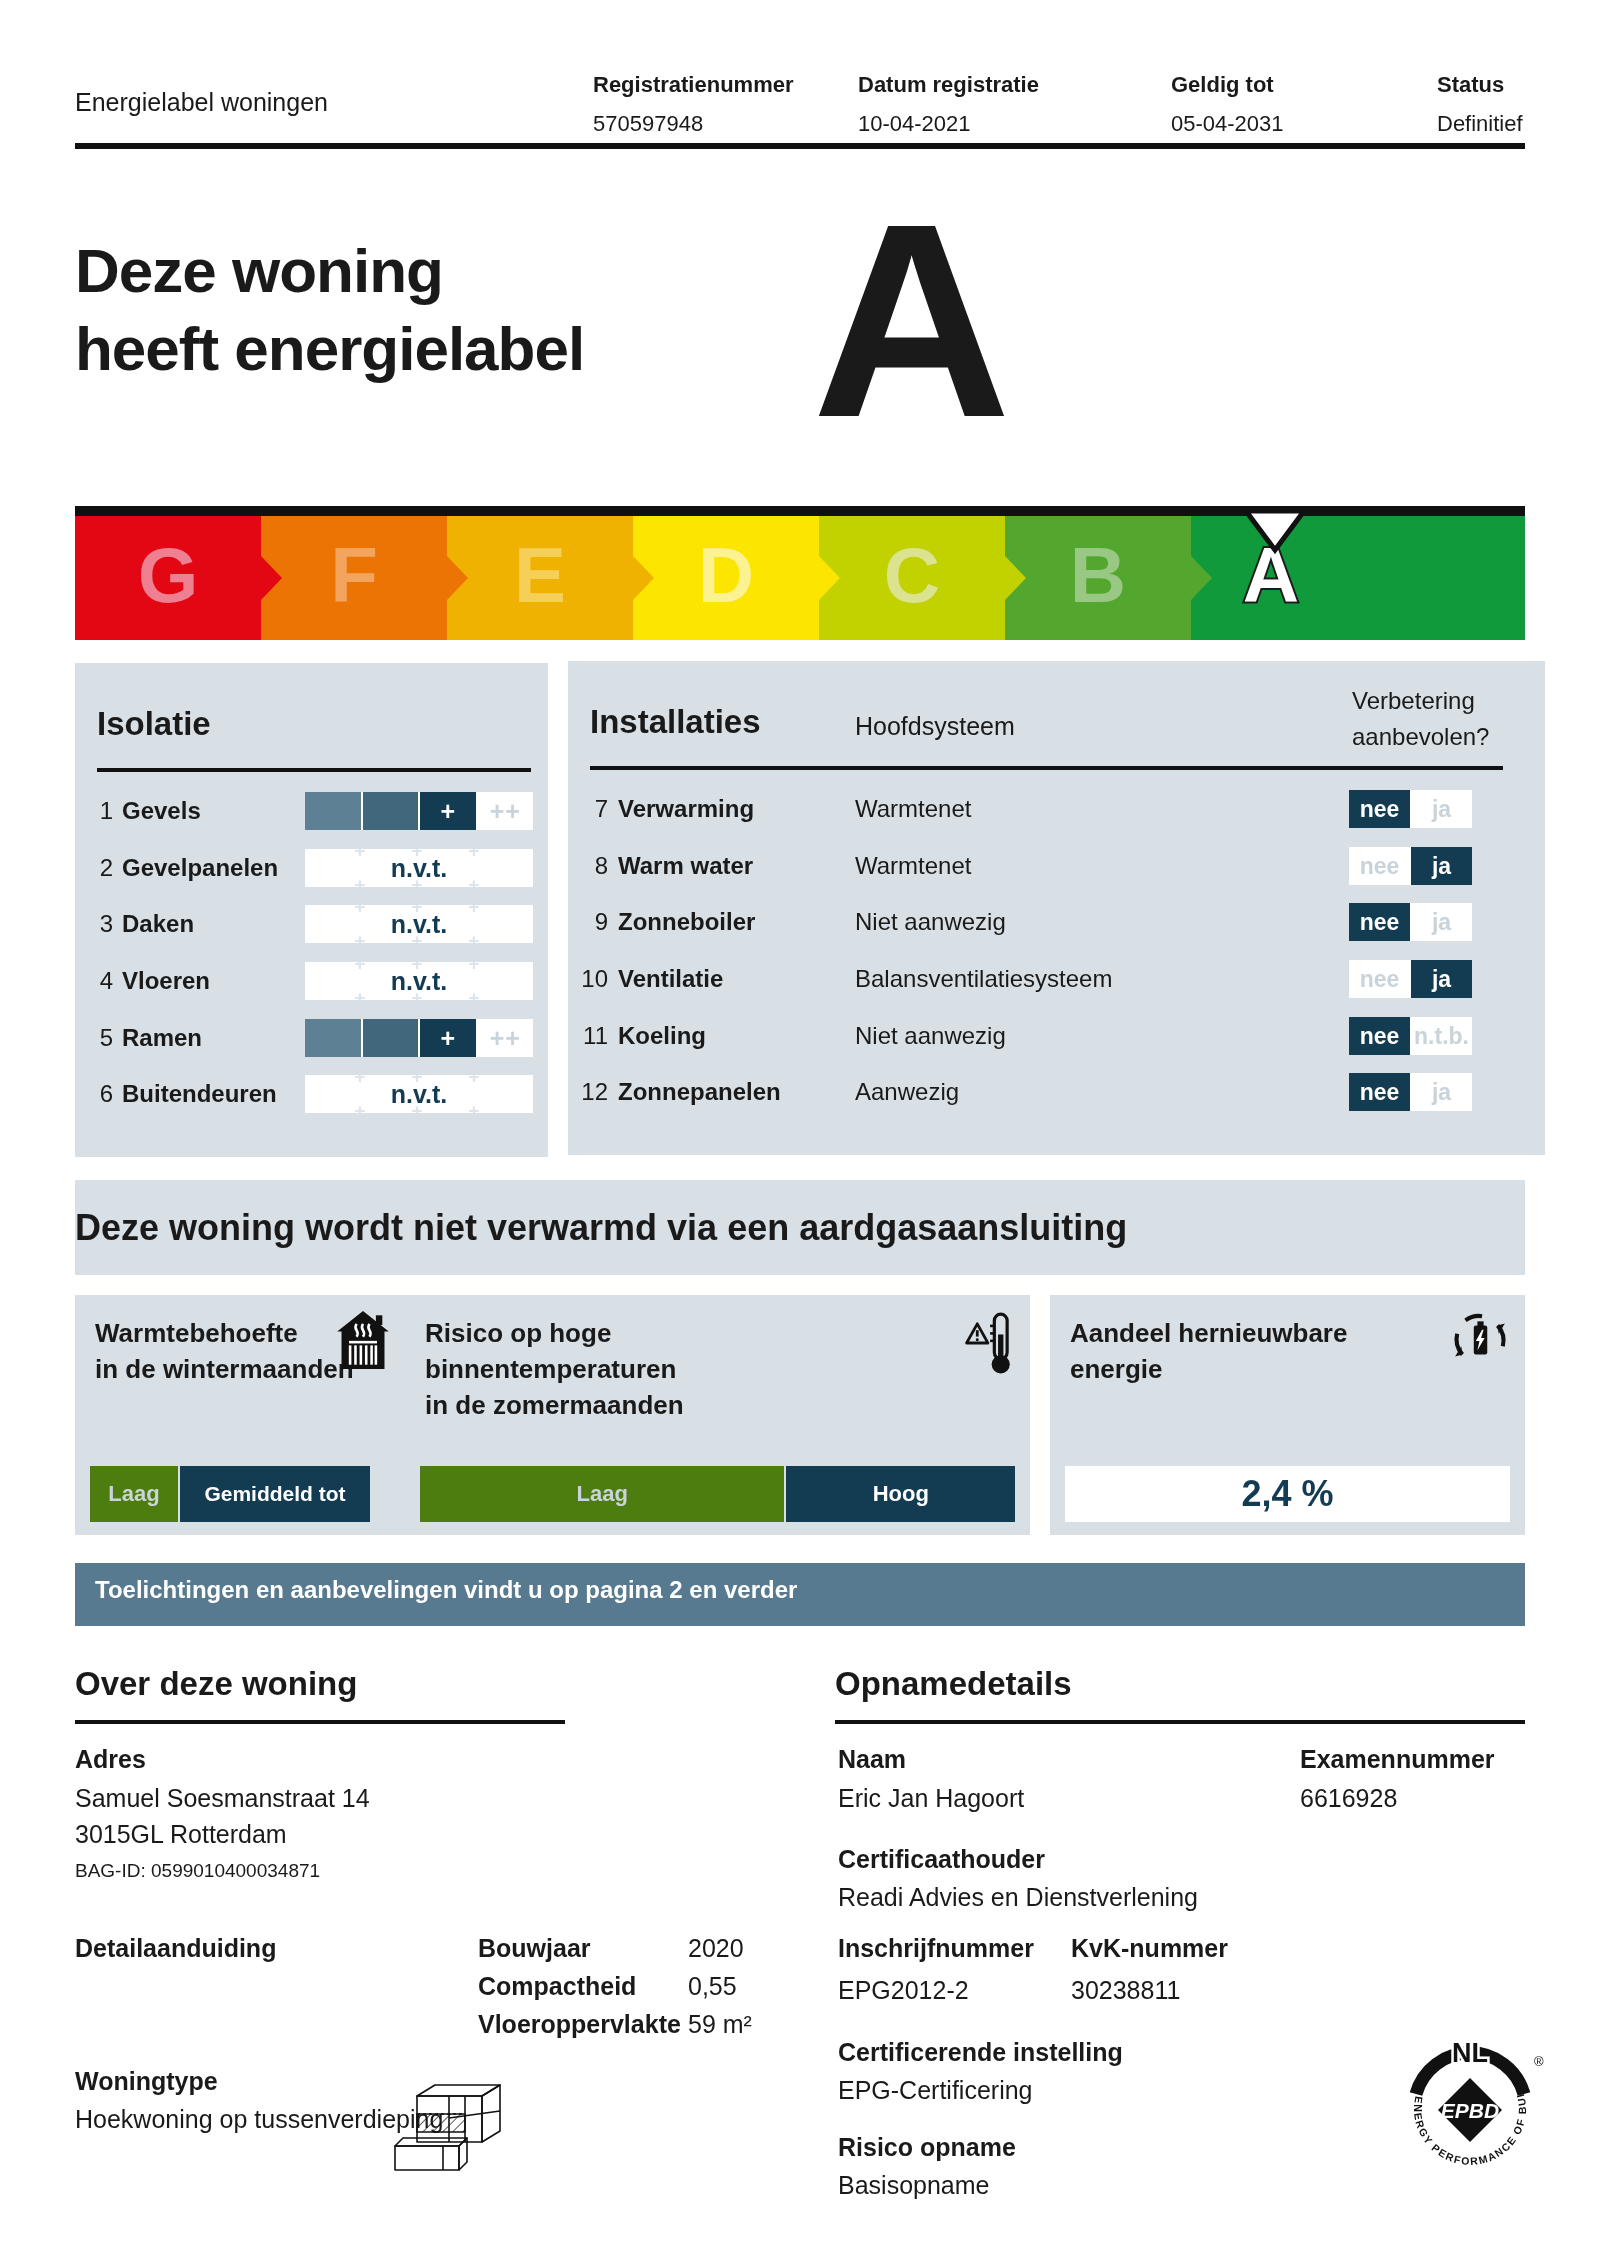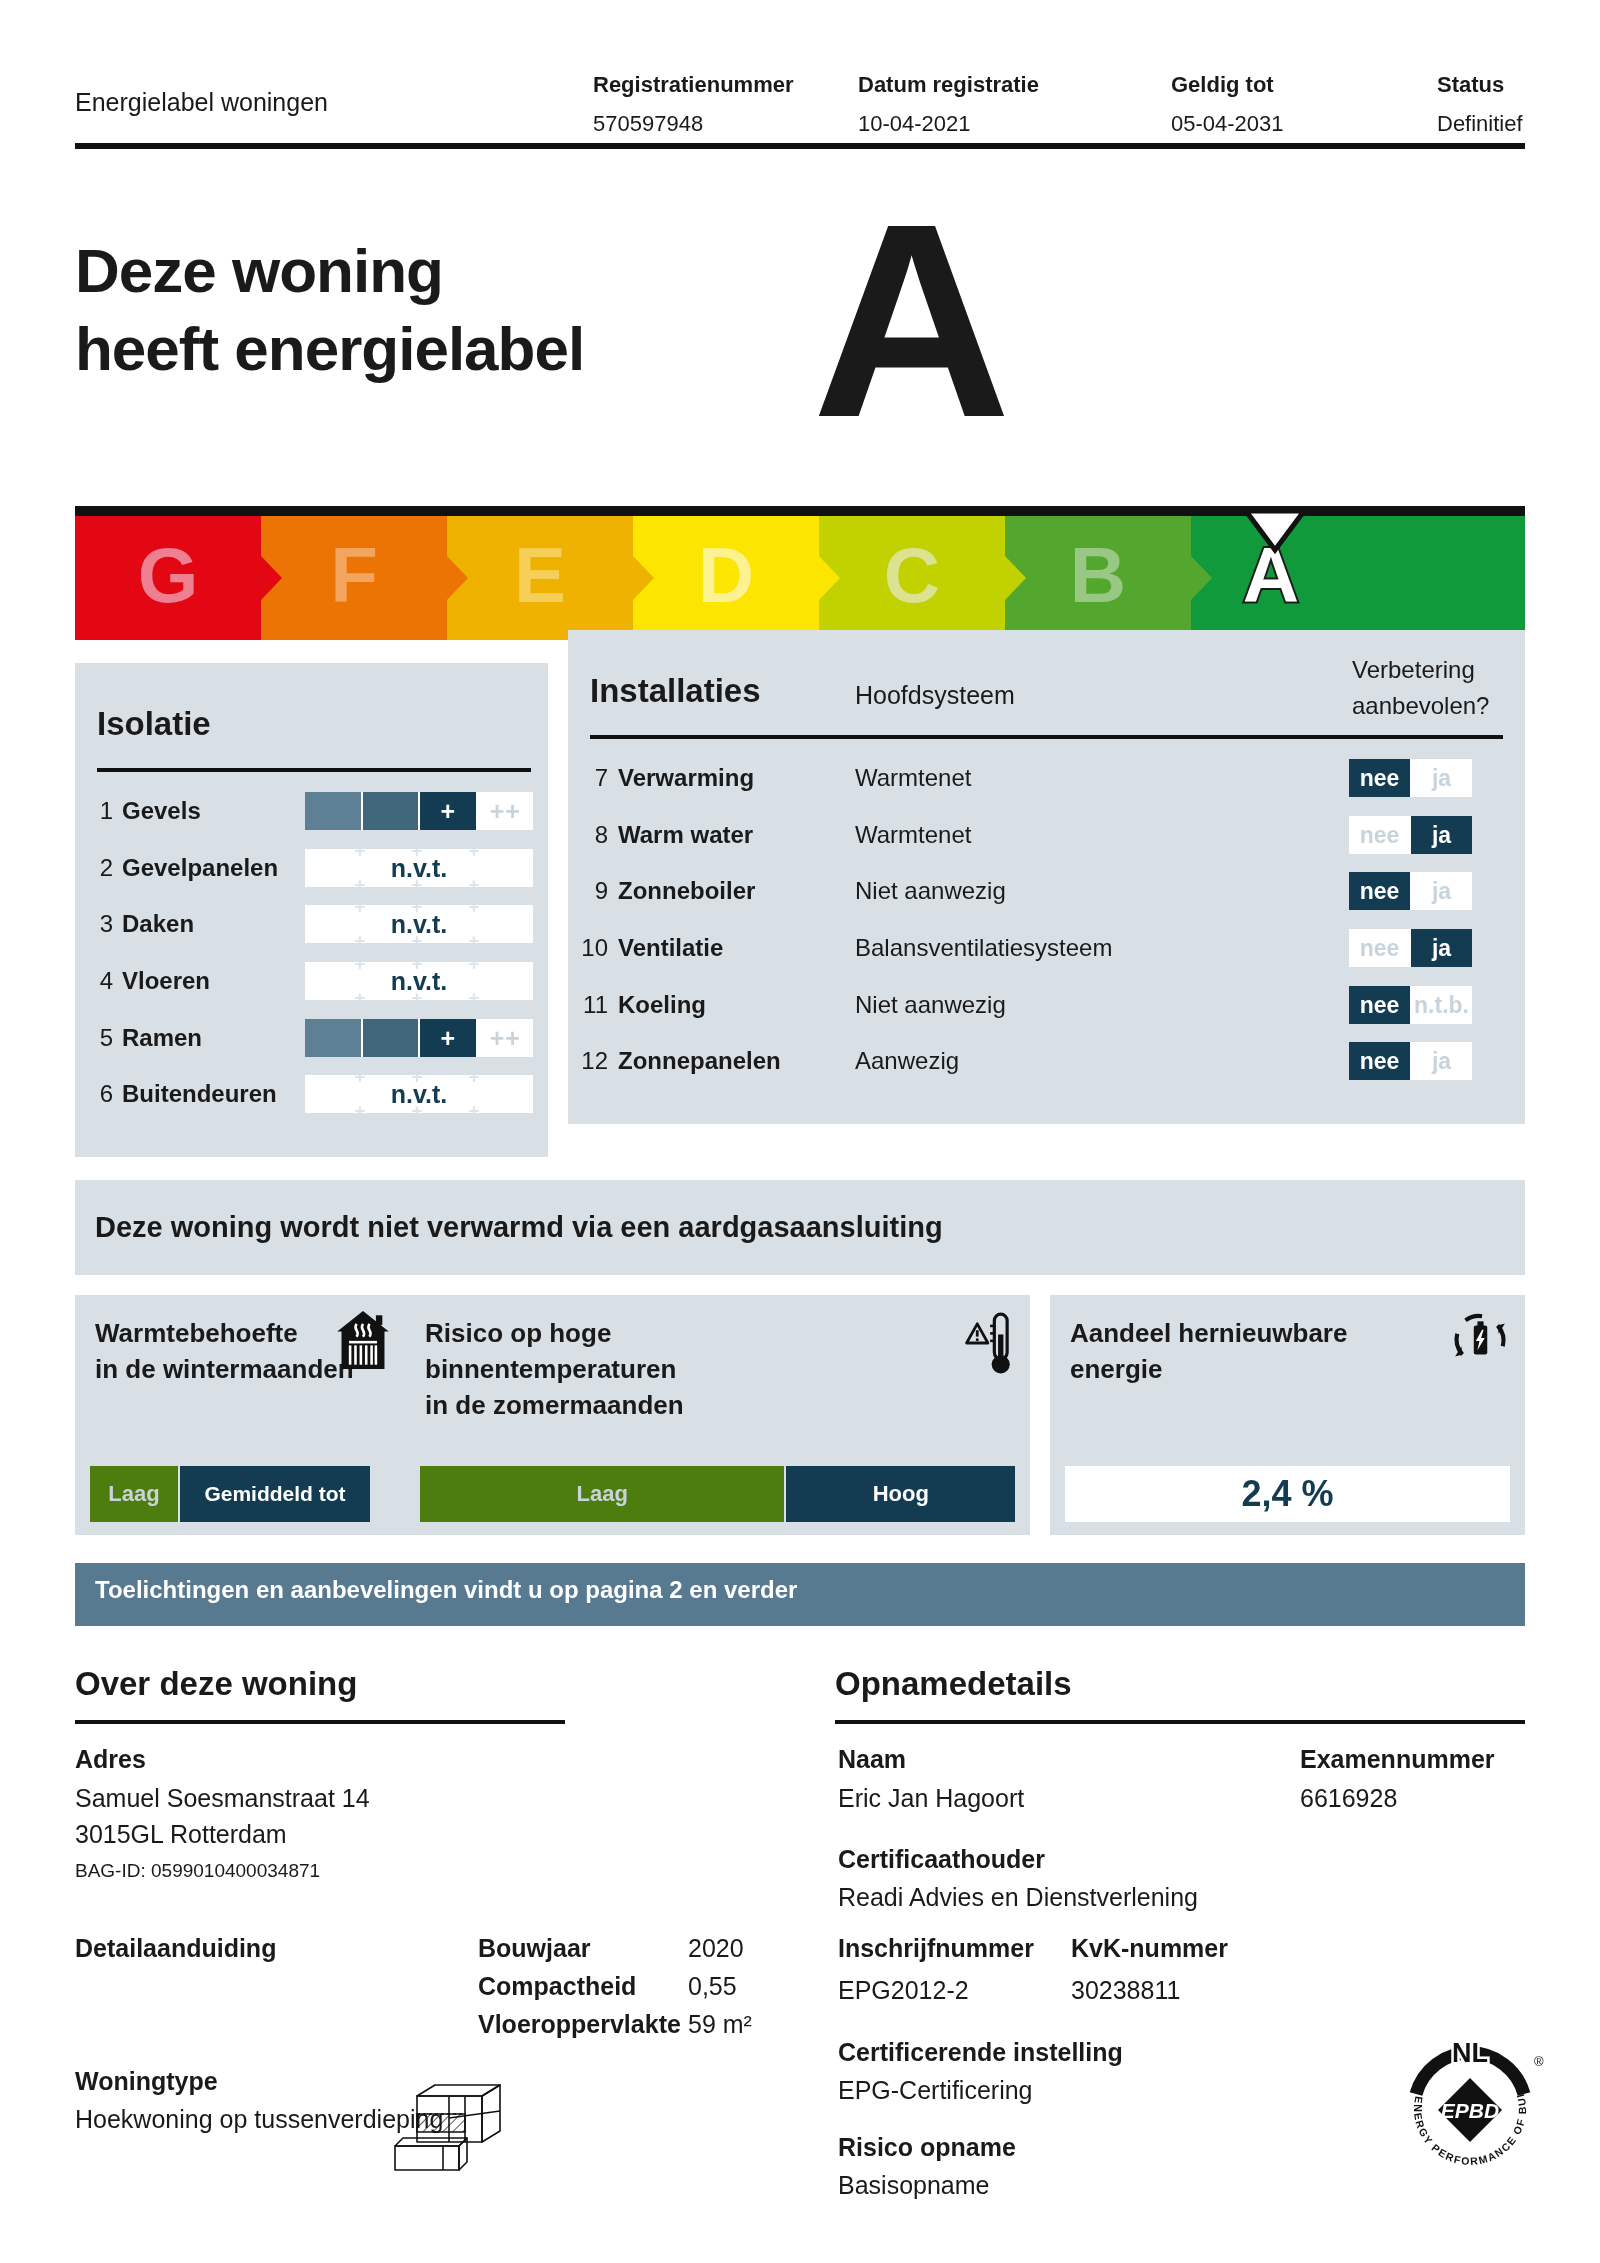--- a/index.html
+++ b/index.html
@@ -41,21 +41,21 @@
   .ch2{left:372px;border-left-color:#ec7404;}
   .ch3{left:558px;border-left-color:#efb200;}
   .ch4{left:744px;border-left-color:#fce500;}
   .ch5{left:930px;border-left-color:#c2d100;}
   .ch6{left:1116px;border-left-color:#53a72f;}
   .notch{left:1168px;top:4px;}
 
   
   .panel{background:#d9e0e5;}
   .p-isolatie{left:75px;top:663px;width:473px;height:494px;}
-  .p-install{left:568px;top:630px;width:957px;height:494px;}
+  .p-install{left:568px;top:661px;width:957px;height:494px;padding-left:20px;}
   .ptitle{left:22px;top:42px;font-size:33px;font-weight:bold;}
   .psub{left:287px;top:51px;font-size:25px;}
   .pcolhead{left:784px;top:22px;font-size:24px;line-height:36px;}
   .prule{left:22px;top:105px;height:4px;background:#111;}
   .p-isolatie .prule{width:434px;}
   .p-install .prule{width:913px;}
   .prow{left:0;width:100%;height:38px;line-height:38px;font-size:24px;}
   .r1{top:129px;}.r2{top:186px;}.r3{top:242px;}.r4{top:299px;}.r5{top:356px;}.r6{top:412px;}
   .rnum{left:14px;width:24px;text-align:right;}
   .p-install .rnum{left:10px;width:30px;}
@@ -76,21 +76,21 @@
   .tk::before{top:-5px;}
   .tk::after{bottom:-5px;}
 
   .toggle{left:781px;top:0;width:123px;height:38px;display:flex;gap:1px;background:#fff;}
   .tcell{flex:1;text-align:center;line-height:38px;font-size:23px;font-weight:bold;}
   .tcell.on{background:#133c52;color:#fff;}
   .tcell.off{background:#fff;color:#c9d3da;}
 
   
   .gasbar{left:75px;top:1180px;width:1450px;height:95px;line-height:95px;
-          padding-left:20px;box-sizing:border-box;font-size:29px;font-weight:bold;}
+          box-sizing:border-box;font-size:36px;font-weight:bold;}
 
   
   .metric{top:1295px;height:240px;}
   .m1{left:75px;width:330px;}
   .m2{left:405px;width:625px;}
   .m3{left:1050px;width:475px;}
   .mtitle{left:20px;top:20px;font-size:26px;font-weight:bold;line-height:36px;}
   .micon{top:16px;right:16px;}
   .mtoggle{left:15px;top:171px;height:56px;display:flex;gap:2px;}
   .mcell{text-align:center;line-height:56px;font-weight:bold;}

